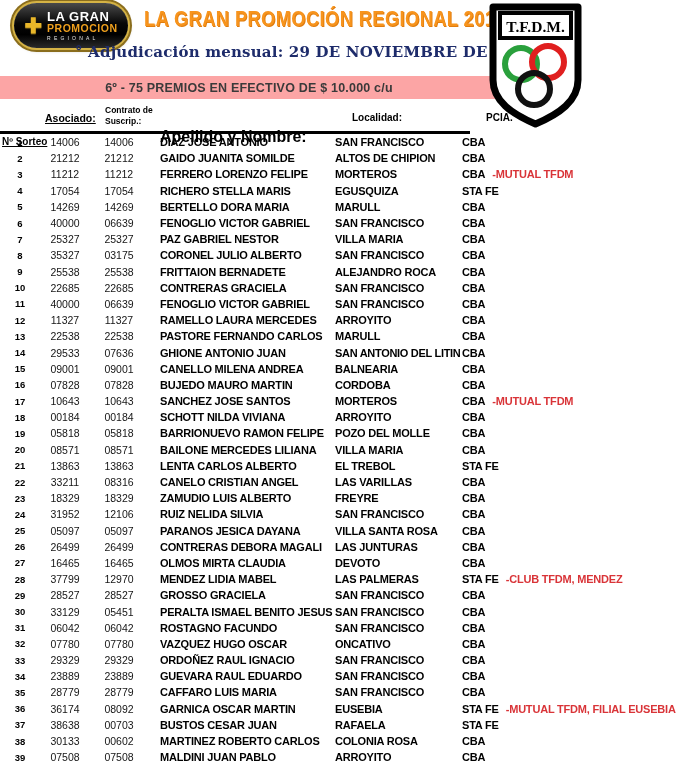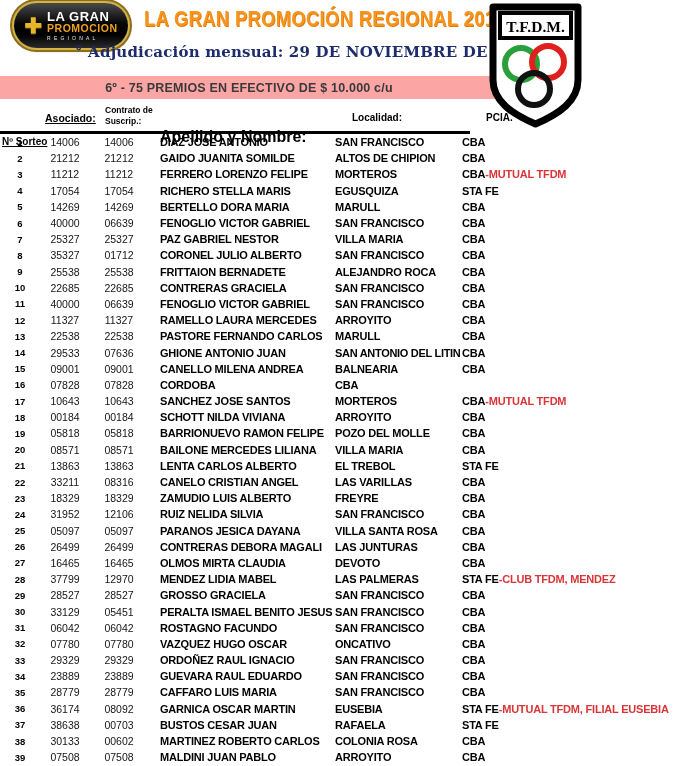--- a/index.html
+++ b/index.html
@@ -47,21 +47,21 @@
 
   
   .rows { position:absolute; left:0; top:134px; width:684px; }
   .row { display:grid; grid-template-columns:40px 50px 58px 12px 175px 127px 1fr;
          height:16.2px; align-items:center; }
   .c-n    { text-align:center; font-weight:bold; font-size:9.5px; color:#000; }
   .c-num  { text-align:center; font-size:10.5px; font-weight:400; color:#141414; letter-spacing:0; }
   .c-name, .c-loc, .c-pcia { font-weight:bold; font-size:11px; letter-spacing:-.2px;
          white-space:nowrap; color:#000; }
   .c-loc.small { font-size:11px; letter-spacing:-.3px; }
-  .note { color:#d93438; }
+  .note { color:#d93438;padding-left:7px; }
 </style>
 </head>
 <body>
 
 <div class="page">
 
   <div class="logo">
     <span class="logo-cross">✚</span>
     <span class="logo-text">
       <span class="logo-l1">LA GRAN</span>
@@ -166,21 +166,21 @@
       <span class="c-num">25327</span>
       <span></span>
       <span class="c-name">PAZ GABRIEL NESTOR</span>
       <span class="c-loc">VILLA MARIA</span>
       <span class="c-pcia"><span class="pcia-base">CBA</span><span class="note"></span></span>
     </div>
 
     <div class="row">
       <span class="c-n">8</span>
       <span class="c-num">35327</span>
-      <span class="c-num">01712</span>
+      <span class="c-num">03175</span>
       <span></span>
       <span class="c-name">CORONEL JULIO ALBERTO</span>
       <span class="c-loc">SAN FRANCISCO</span>
       <span class="c-pcia"><span class="pcia-base">CBA</span><span class="note"></span></span>
     </div>
 
     <div class="row">
       <span class="c-n">9</span>
       <span class="c-num">25538</span>
       <span class="c-num">25538</span>
@@ -248,20 +248,21 @@
       <span class="c-name">CANELLO MILENA ANDREA</span>
       <span class="c-loc">BALNEARIA</span>
       <span class="c-pcia"><span class="pcia-base">CBA</span><span class="note"></span></span>
     </div>
 
     <div class="row">
       <span class="c-n">16</span>
       <span class="c-num">07828</span>
       <span class="c-num">07828</span>
       <span></span>
+      <span class="c-name">BUJEDO MAURO MARTIN</span>
       <span class="c-loc">CORDOBA</span>
       <span class="c-pcia"><span class="pcia-base">CBA</span><span class="note"></span></span>
     </div>
 
     <div class="row">
       <span class="c-n">17</span>
       <span class="c-num">10643</span>
       <span class="c-num">10643</span>
       <span></span>
       <span class="c-name">SANCHEZ JOSE SANTOS</span>

